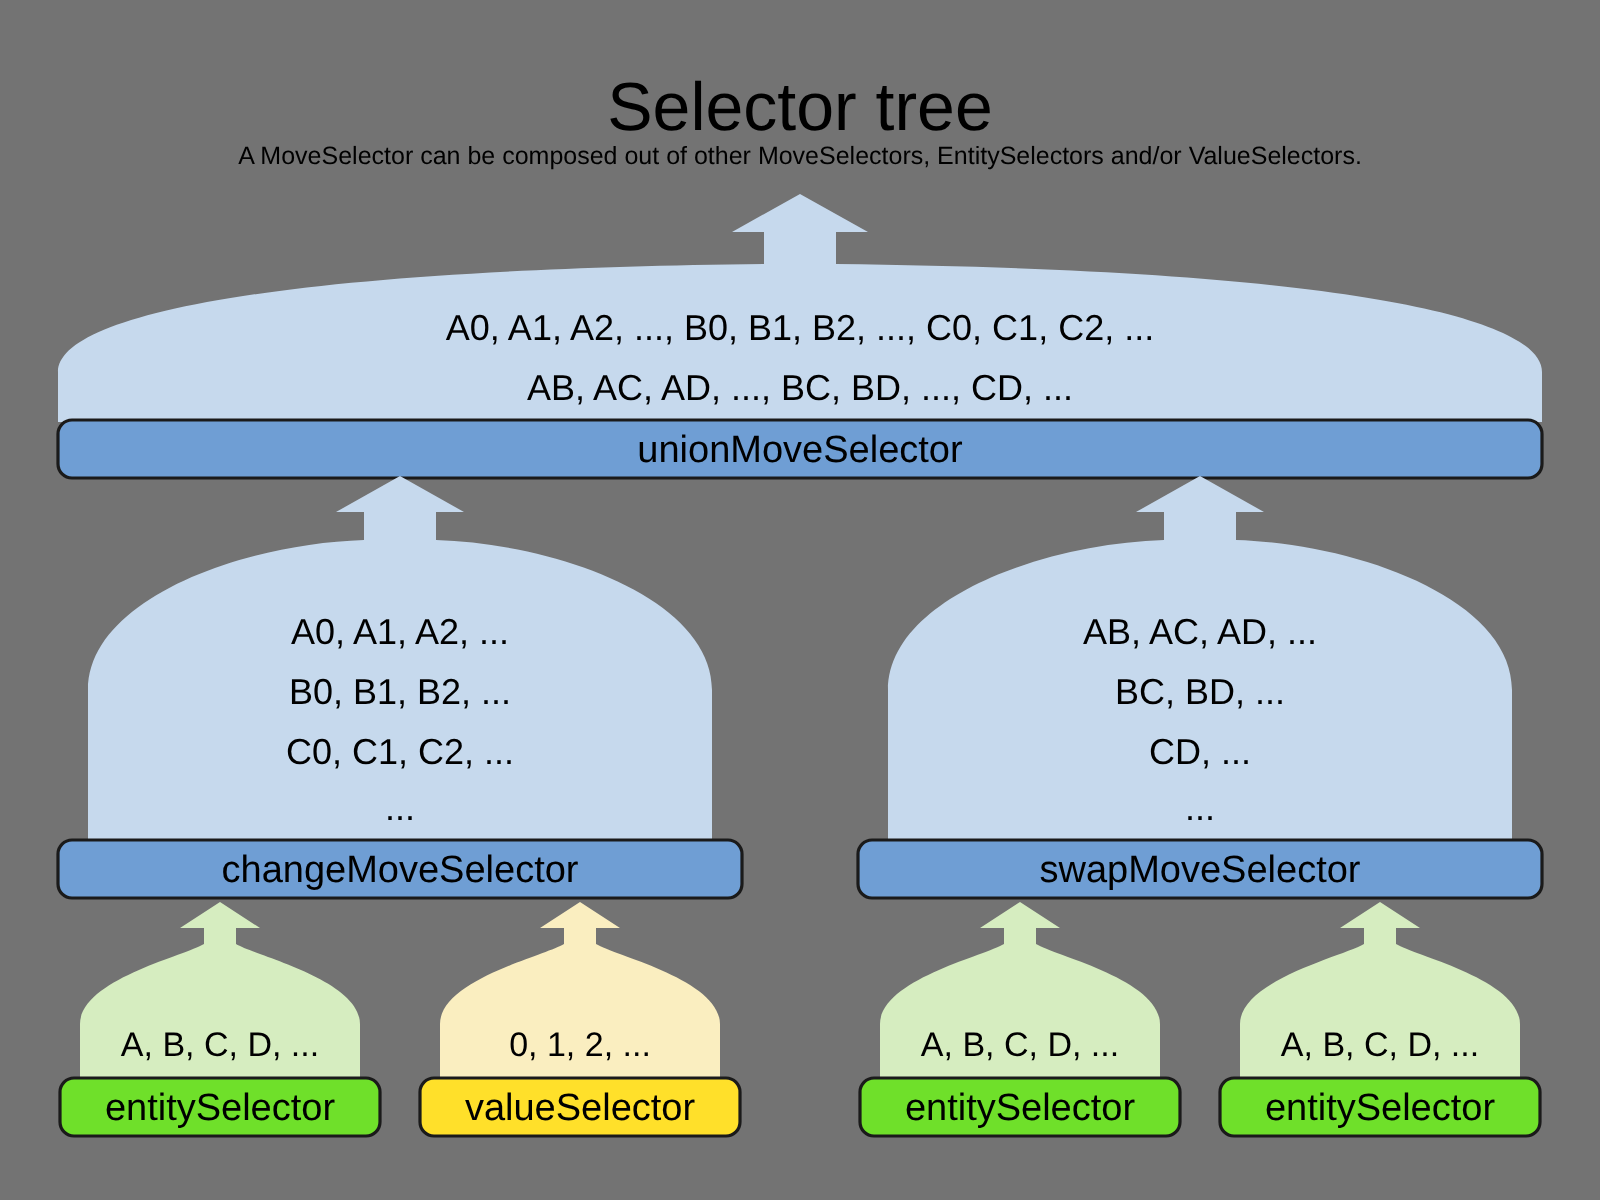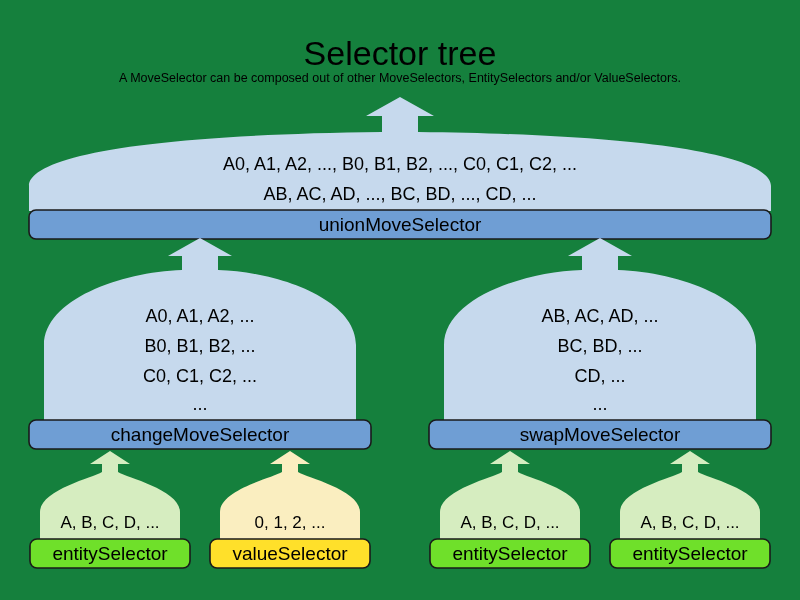--- a/index.html
+++ b/index.html
@@ -4,21 +4,21 @@
 <style>
   html, body {
     margin: 0;
     padding: 0;
     background: #ffffff;
   }
   #canvas {
     position: relative;
     width: 800px;
     height: 600px;
-    background: #15803d;
+    background: #737373;
     font-family: "Liberation Sans", sans-serif;
     overflow: hidden;
   }
   #diagram-svg {
     position: absolute;
     left: 0;
     top: 0;
     width: 800px;
     height: 600px;
   }

